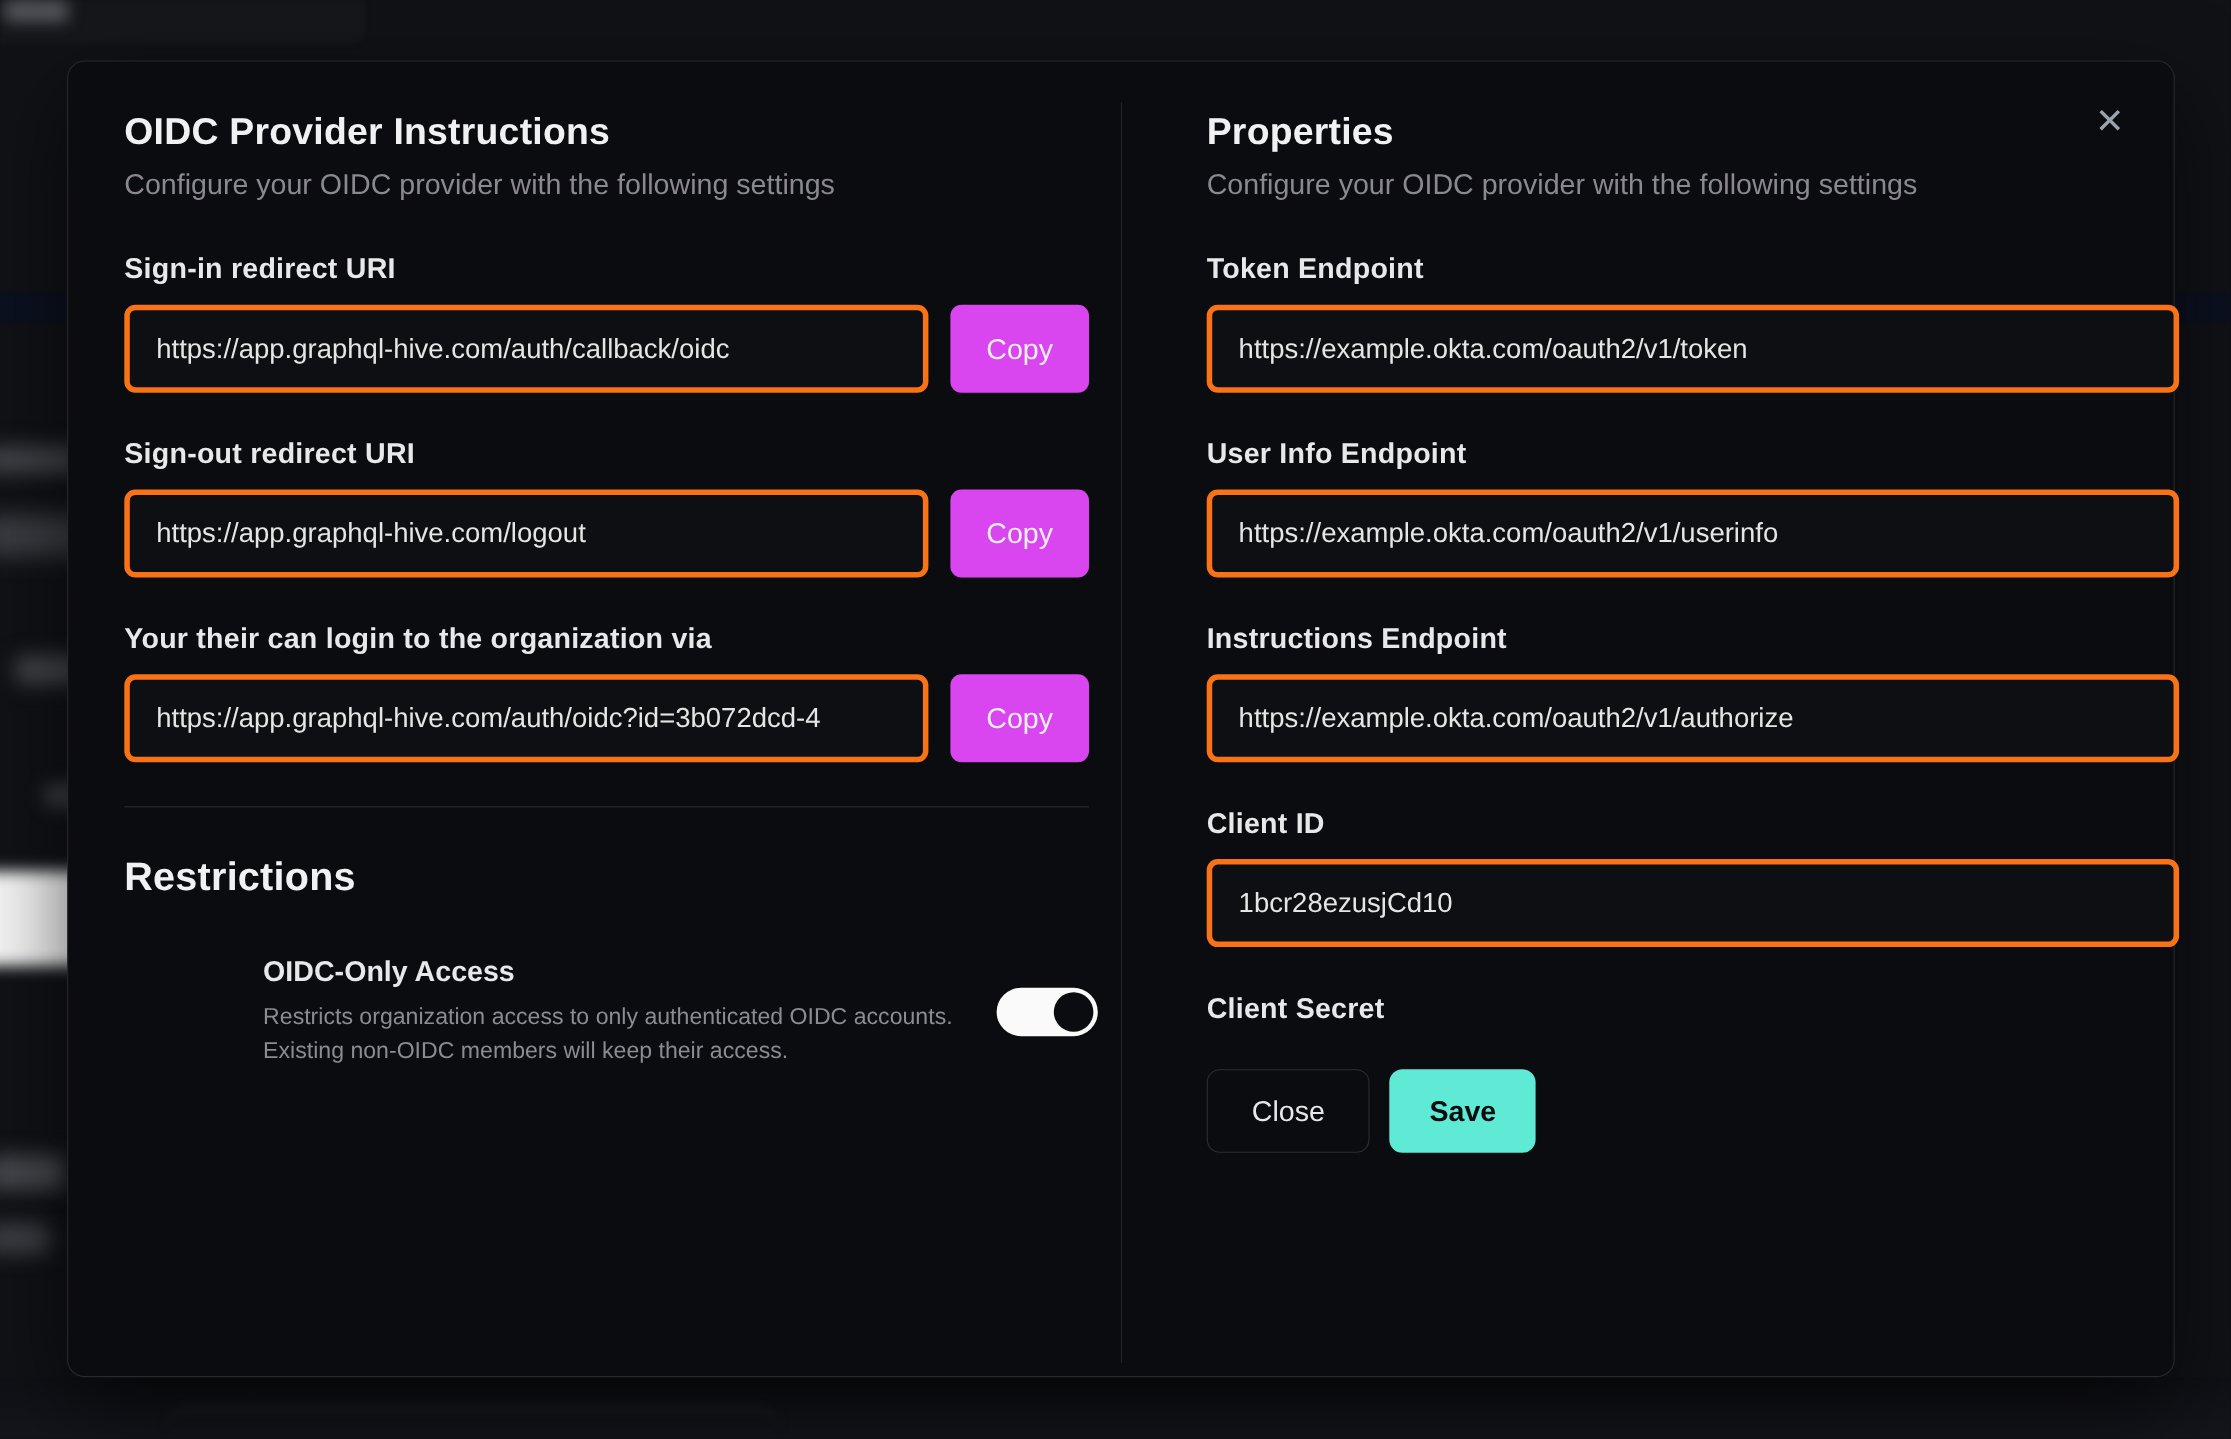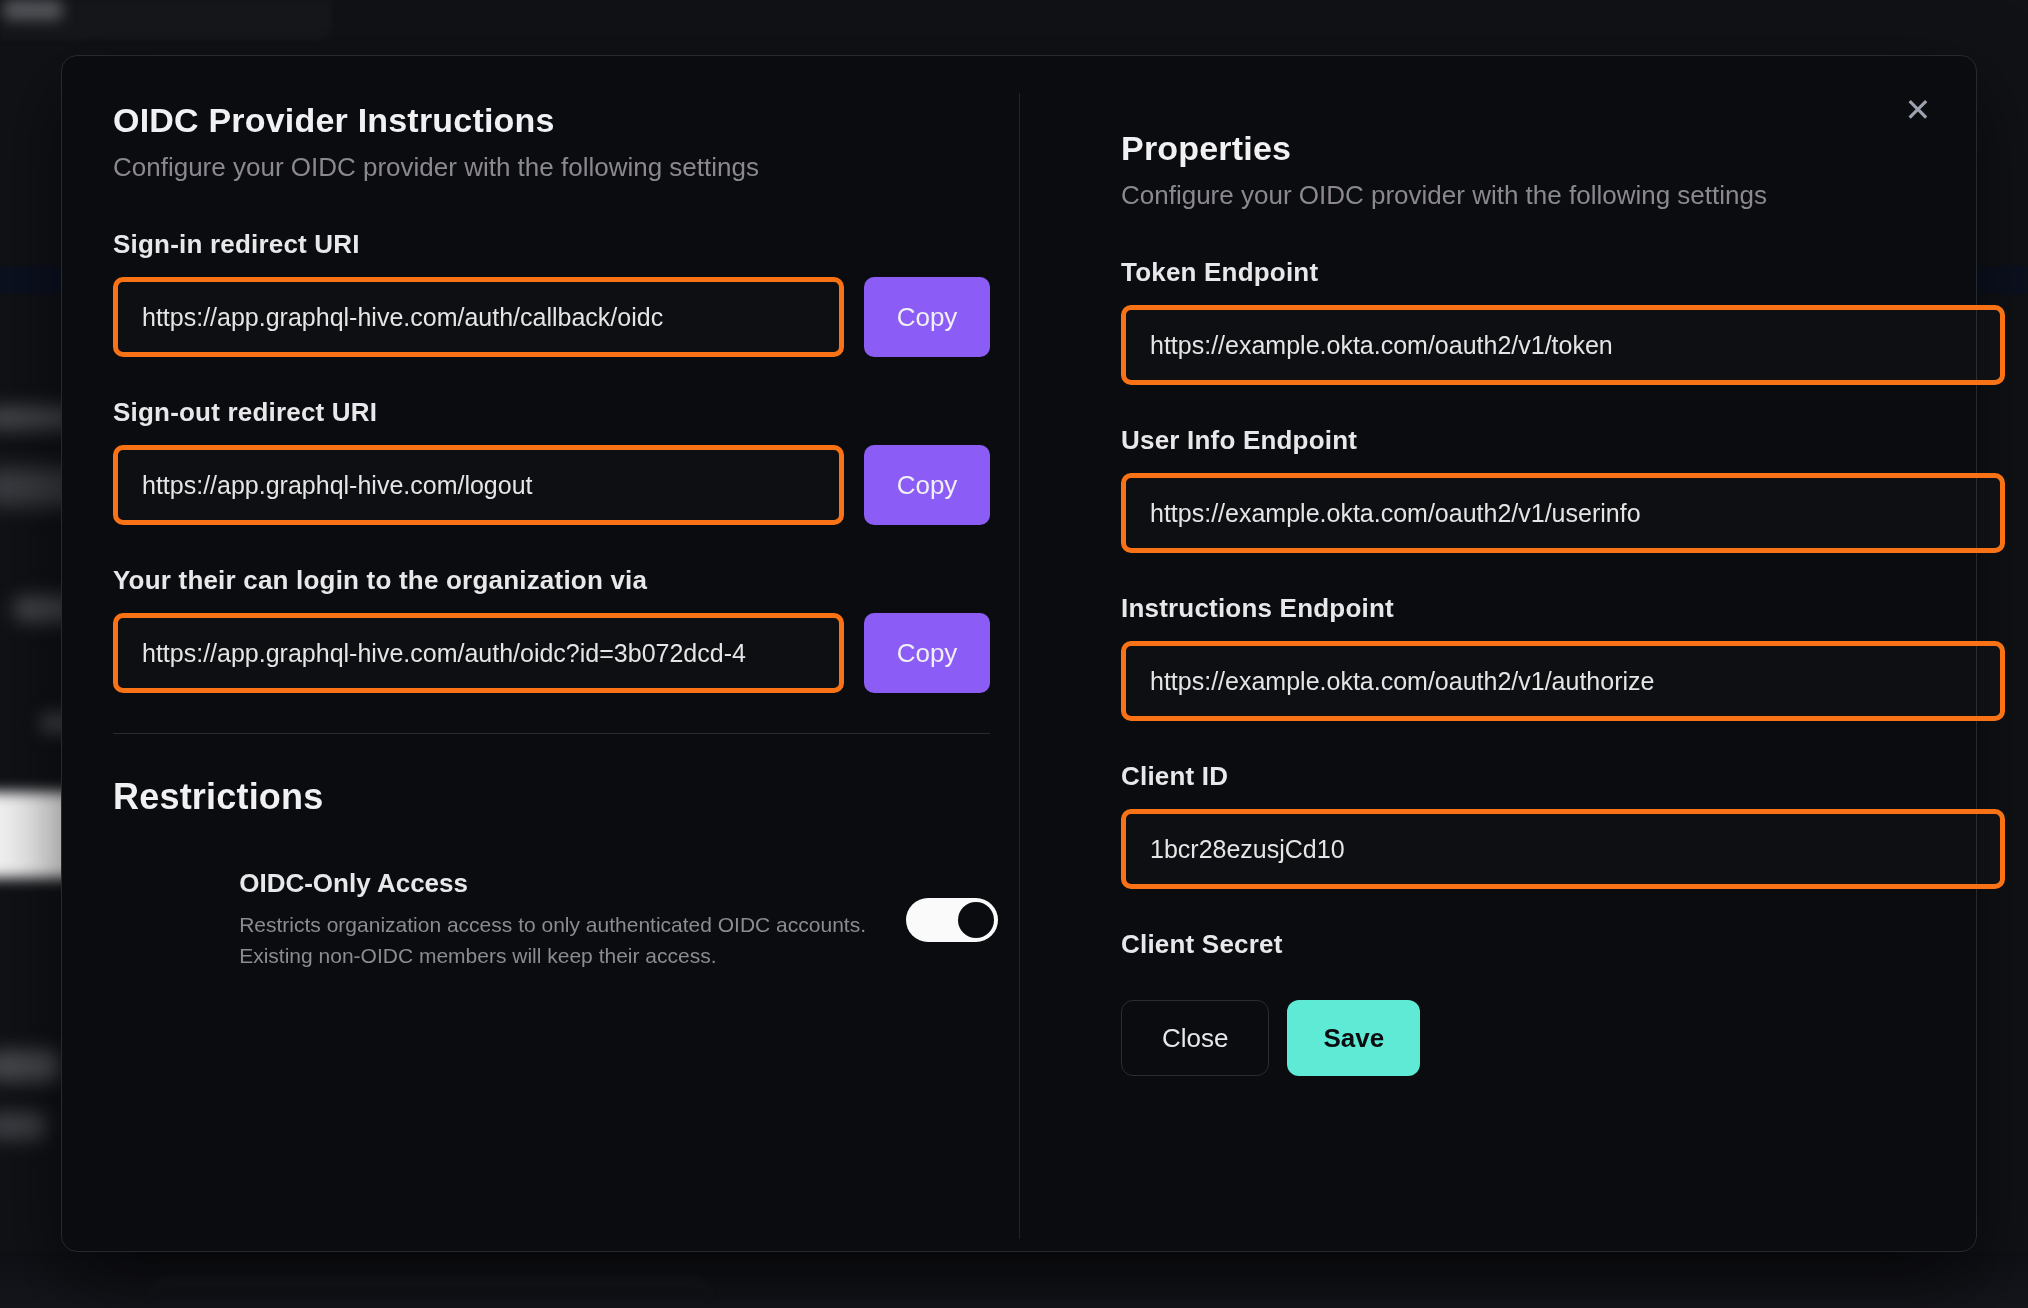--- a/index.html
+++ b/index.html
@@ -34,21 +34,21 @@
     border-radius:16px;
     box-shadow:0 30px 80px rgba(0,0,0,0.6);
   }
   .close-x {
     position:absolute; top:30px; right:34px; width:48px; height:48px;
     background:none; border:none; color:#9ca3af; font-size:32px; line-height:48px;
     cursor:pointer; font-family:inherit;
   }
   .col { position:absolute; top:45px; }
   .col-left  { left:51px;  width:877px; }
-  .col-right { left:1059px; width:884px;margin-top:28px; }
+  .col-right { left:1035px; width:884px; }
   .column-divider {
     position:absolute; left:957px; top:37px; width:1px; height:1146px; background:#232428;
   }
 
   h2.section-title { font-size:34px; font-weight:700; color:#f1f1f3; letter-spacing:0.2px; margin-bottom:12px; }
   .section-subtitle { font-size:26px; font-weight:400; color:#8b8890; margin-bottom:46px; }
 
   .field { margin-bottom:40px; }
   .field-label { font-size:26px; font-weight:600; color:#e8e8ea; margin-bottom:17px; letter-spacing:0.2px; }
   .field-row { display:flex; gap:20px; }
@@ -57,21 +57,21 @@
     background:rgba(255,255,255,0.015);
     border:5px solid #f97316; border-radius:10px;
     color:#e5e5e5; font-size:25px; font-family:inherit;
     padding:0 24px; outline:none;
     white-space:nowrap; overflow:hidden;
   }
   .text-input::placeholder { color:#74747b; }
   .col-left .field-row .text-input { width:731px; flex:none; }
   .copy-btn {
     flex:none; width:126px; height:80px;
-    background:#8b5cf6; border:none; border-radius:10px;
+    background:#d946ef; border:none; border-radius:10px;
     color:#f0f0f2; font-size:26px; font-weight:500; font-family:inherit;
     cursor:pointer;
   }
 
   .section-divider { height:1px; background:#2a2b30; border:none; margin:30px 0 42px 0; }
   h3.restrictions-title { font-size:36px; font-weight:700; color:#f1f1f3; margin-bottom:50px; letter-spacing:0.2px; }
 
   .toggle-row { display:flex; align-items:center; justify-content:flex-end; gap:40px; }
   .toggle-text { max-width:700px; }
   .toggle-label { font-size:26px; font-weight:600; color:#e8e8ea; margin-bottom:10px; }

